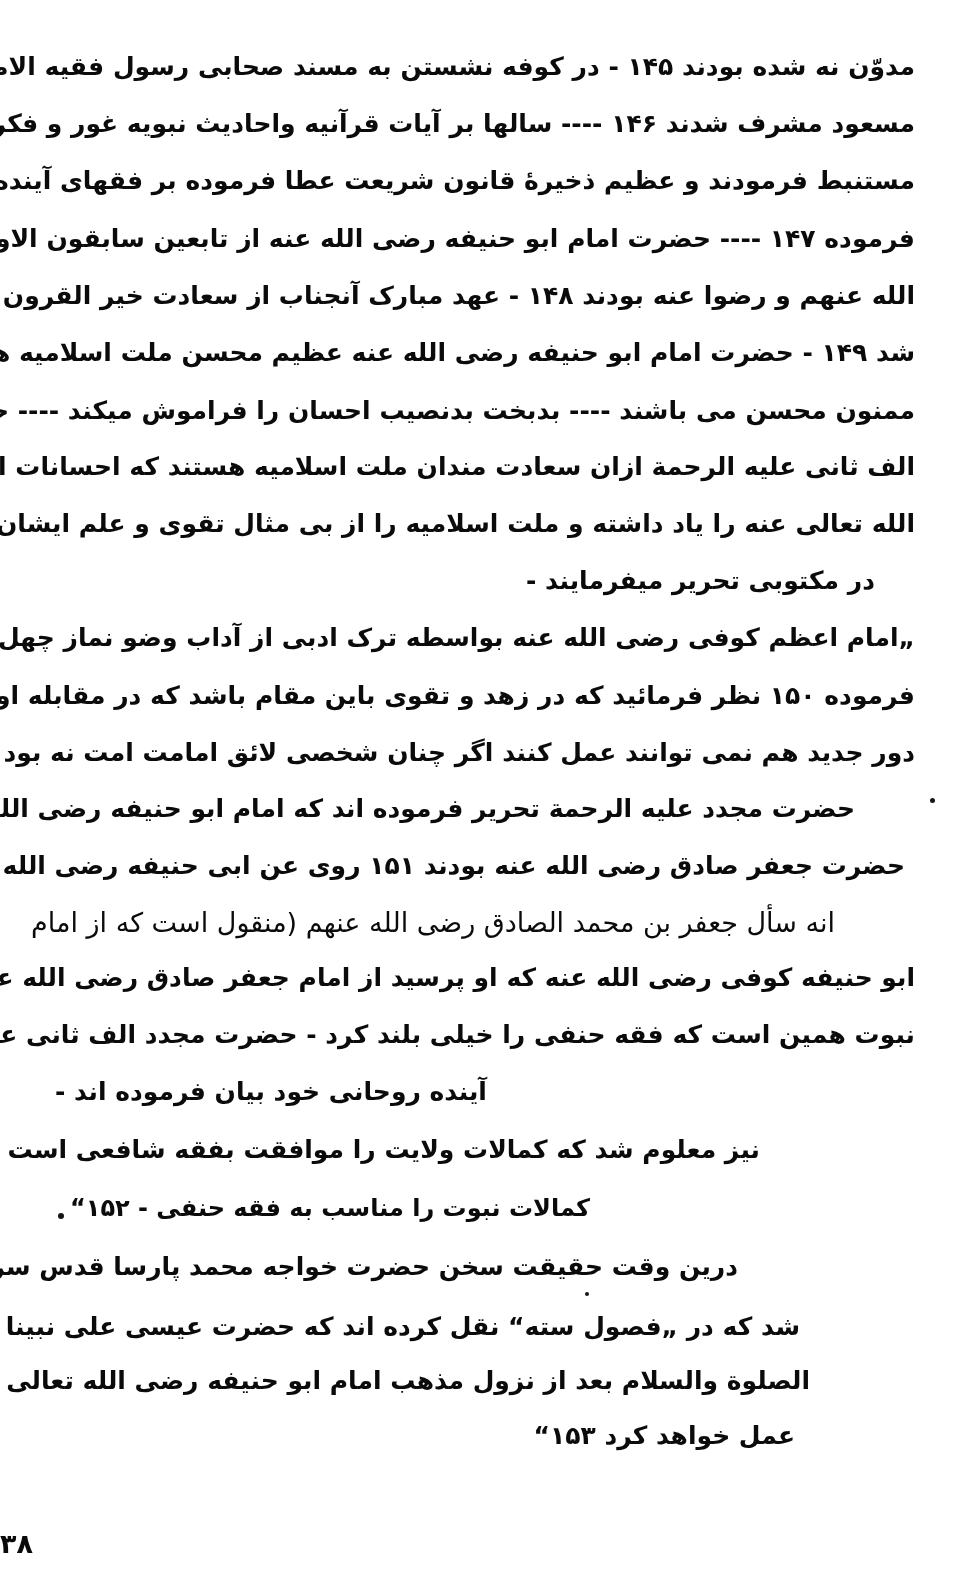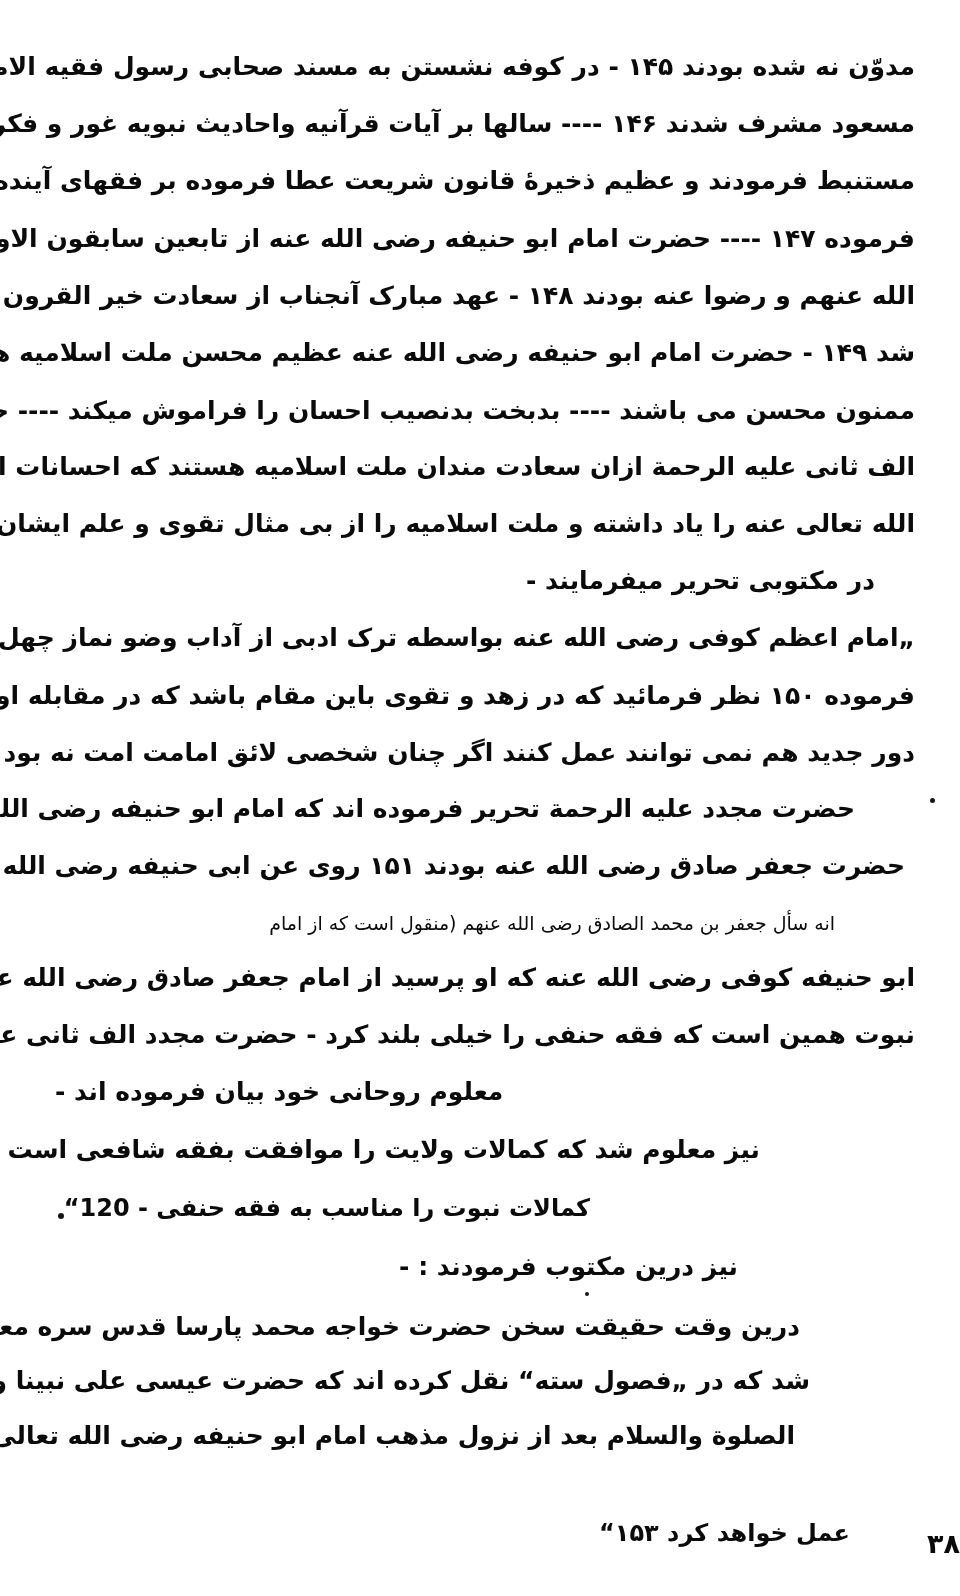--- a/index.html
+++ b/index.html
@@ -25,34 +25,34 @@
   .tl:nth-child(6){top:326px;}
   .tl:nth-child(7){top:384px;}
   .tl:nth-child(8){top:440px;}
   .tl:nth-child(9){top:497px;}
   .tl:nth-child(10){top:554px;left:auto;right:85px;text-align-last:auto;margin-left:36px;}
   .tl:nth-child(11){top:611px;}
   .tl:nth-child(12){top:669px;}
   .tl:nth-child(13){top:726px;}
   .tl:nth-child(14){top:782px;left:auto;right:105px;text-align-last:auto;}
   .tl:nth-child(15){top:839px;left:auto;right:55px;text-align-last:auto;}
-  .tl:nth-child(16){top:896px;right:125px;left:95px;font-weight:400;font-size:19px;text-align-last:auto;}
+  .tl:nth-child(16){top:896px;right:125px;left:95px;font-weight:400;font-size:27px;text-align-last:auto;}
   .tl:nth-child(17){top:951px;}
   .tl:nth-child(18){top:1008px;}
   .tl:nth-child(19){top:1065px;right:auto;left:55px;text-align-last:auto;}
   .tl:nth-child(20){top:1123px;left:auto;right:200px;text-align-last:auto;}
   .tl:nth-child(21){top:1181px;left:auto;right:370px;font-size:24px;text-align-last:auto;}
   .tl:nth-child(22){top:1240px;left:auto;right:222px;text-align-last:auto;}
   .tl:nth-child(23){top:1300px;right:160px;left:55px;text-align-last:auto;}
   .tl:nth-child(24){top:1354px;right:150px;left:55px;text-align-last:auto;}
   .tl:nth-child(25){top:1409px;right:165px;left:55px;text-align-last:auto;}
   .tl:nth-child(26){top:1506px;left:auto;right:110px;text-align-last:auto;font-size:24px;}
   .page-number{
     position:absolute;top:1528px;left:0;width:100%;
-    text-align:right;font-size:27px;font-weight:700;direction:rtl;
+    text-align:left;font-size:27px;font-weight:700;direction:rtl;
   }
   .speck{position:absolute;background:#161616;border-radius:50%;}
   .speck.s1{width:5px;height:5px;top:798px;left:930px;}
   .speck.s2{width:6px;height:6px;top:1213px;left:58px;}
   .speck.s3{width:4px;height:4px;top:1292px;left:585px;}
 </style>
 </head>
 <body>
 
 <div class="page">
@@ -68,24 +68,23 @@
     <div class="tl">الله تعالی عنه را یاد داشته و ملت اسلامیه را از بی مثال تقوی و علم ایشان آگاه فرموده اند -</div>
     <div class="tl">در مکتوبی تحریر میفرمایند -</div>
     <div class="tl">„امام اعظم کوفی رضی الله عنه بواسطه ترک ادبی از آداب وضو نماز چهل ساله را قضا</div>
     <div class="tl">فرموده ۱۵۰ نظر فرمائید که در زهد و تقوی باین مقام باشد که در مقابله او یک جماعت علماء</div>
     <div class="tl">دور جدید هم نمی توانند عمل کنند اگر چنان شخصی لائق امامت امت نه بود کی خواهد بود -</div>
     <div class="tl">حضرت مجدد علیه الرحمة تحریر فرموده اند که امام ابو حنیفه رضی الله عنه فیض یافته</div>
     <div class="tl">حضرت جعفر صادق رضی الله عنه بودند ۱۵۱ روی عن ابی حنیفه رضی الله عنه</div>
     <div class="tl">انه سأل جعفر بن محمد الصادق رضی الله عنهم (منقول است که از امام</div>
     <div class="tl">ابو حنیفه کوفی رضی الله عنه که او پرسید از امام جعفر صادق رضی الله عنه) یعنی فیض خانواده</div>
     <div class="tl">نبوت همین است که فقه حنفی را خیلی بلند کرد - حضرت مجدد الف ثانی علیه الرحمة</div>
-    <div class="tl">معلوم روحانی خود بیان فرموده اند -</div>
+    <div class="tl">آینده روحانی خود بیان فرموده اند -</div>
     <div class="tl">نیز معلوم شد که کمالات ولایت را موافقت بفقه شافعی است و</div>
-    <div class="tl">کمالات نبوت را مناسب به فقه حنفی - 120“</div>
-    <div class="tl">نیز درین مکتوب فرمودند : -</div>
+    <div class="tl">کمالات نبوت را مناسب به فقه حنفی - ۱۵۲“</div>
     <div class="tl">درین وقت حقیقت سخن حضرت خواجه محمد پارسا قدس سره معلوم</div>
     <div class="tl">شد که در „فصول سته“ نقل کرده اند که حضرت عیسی علی نبینا و علیه</div>
     <div class="tl">الصلوة والسلام بعد از نزول مذهب امام ابو حنیفه رضی الله تعالی عنه</div>
     <div class="tl">عمل خواهد کرد ۱۵۳“</div>
   </div>
 
   <div class="page-number">۳۸</div>
 
   <div class="speck s1"></div>
   <div class="speck s2"></div>

